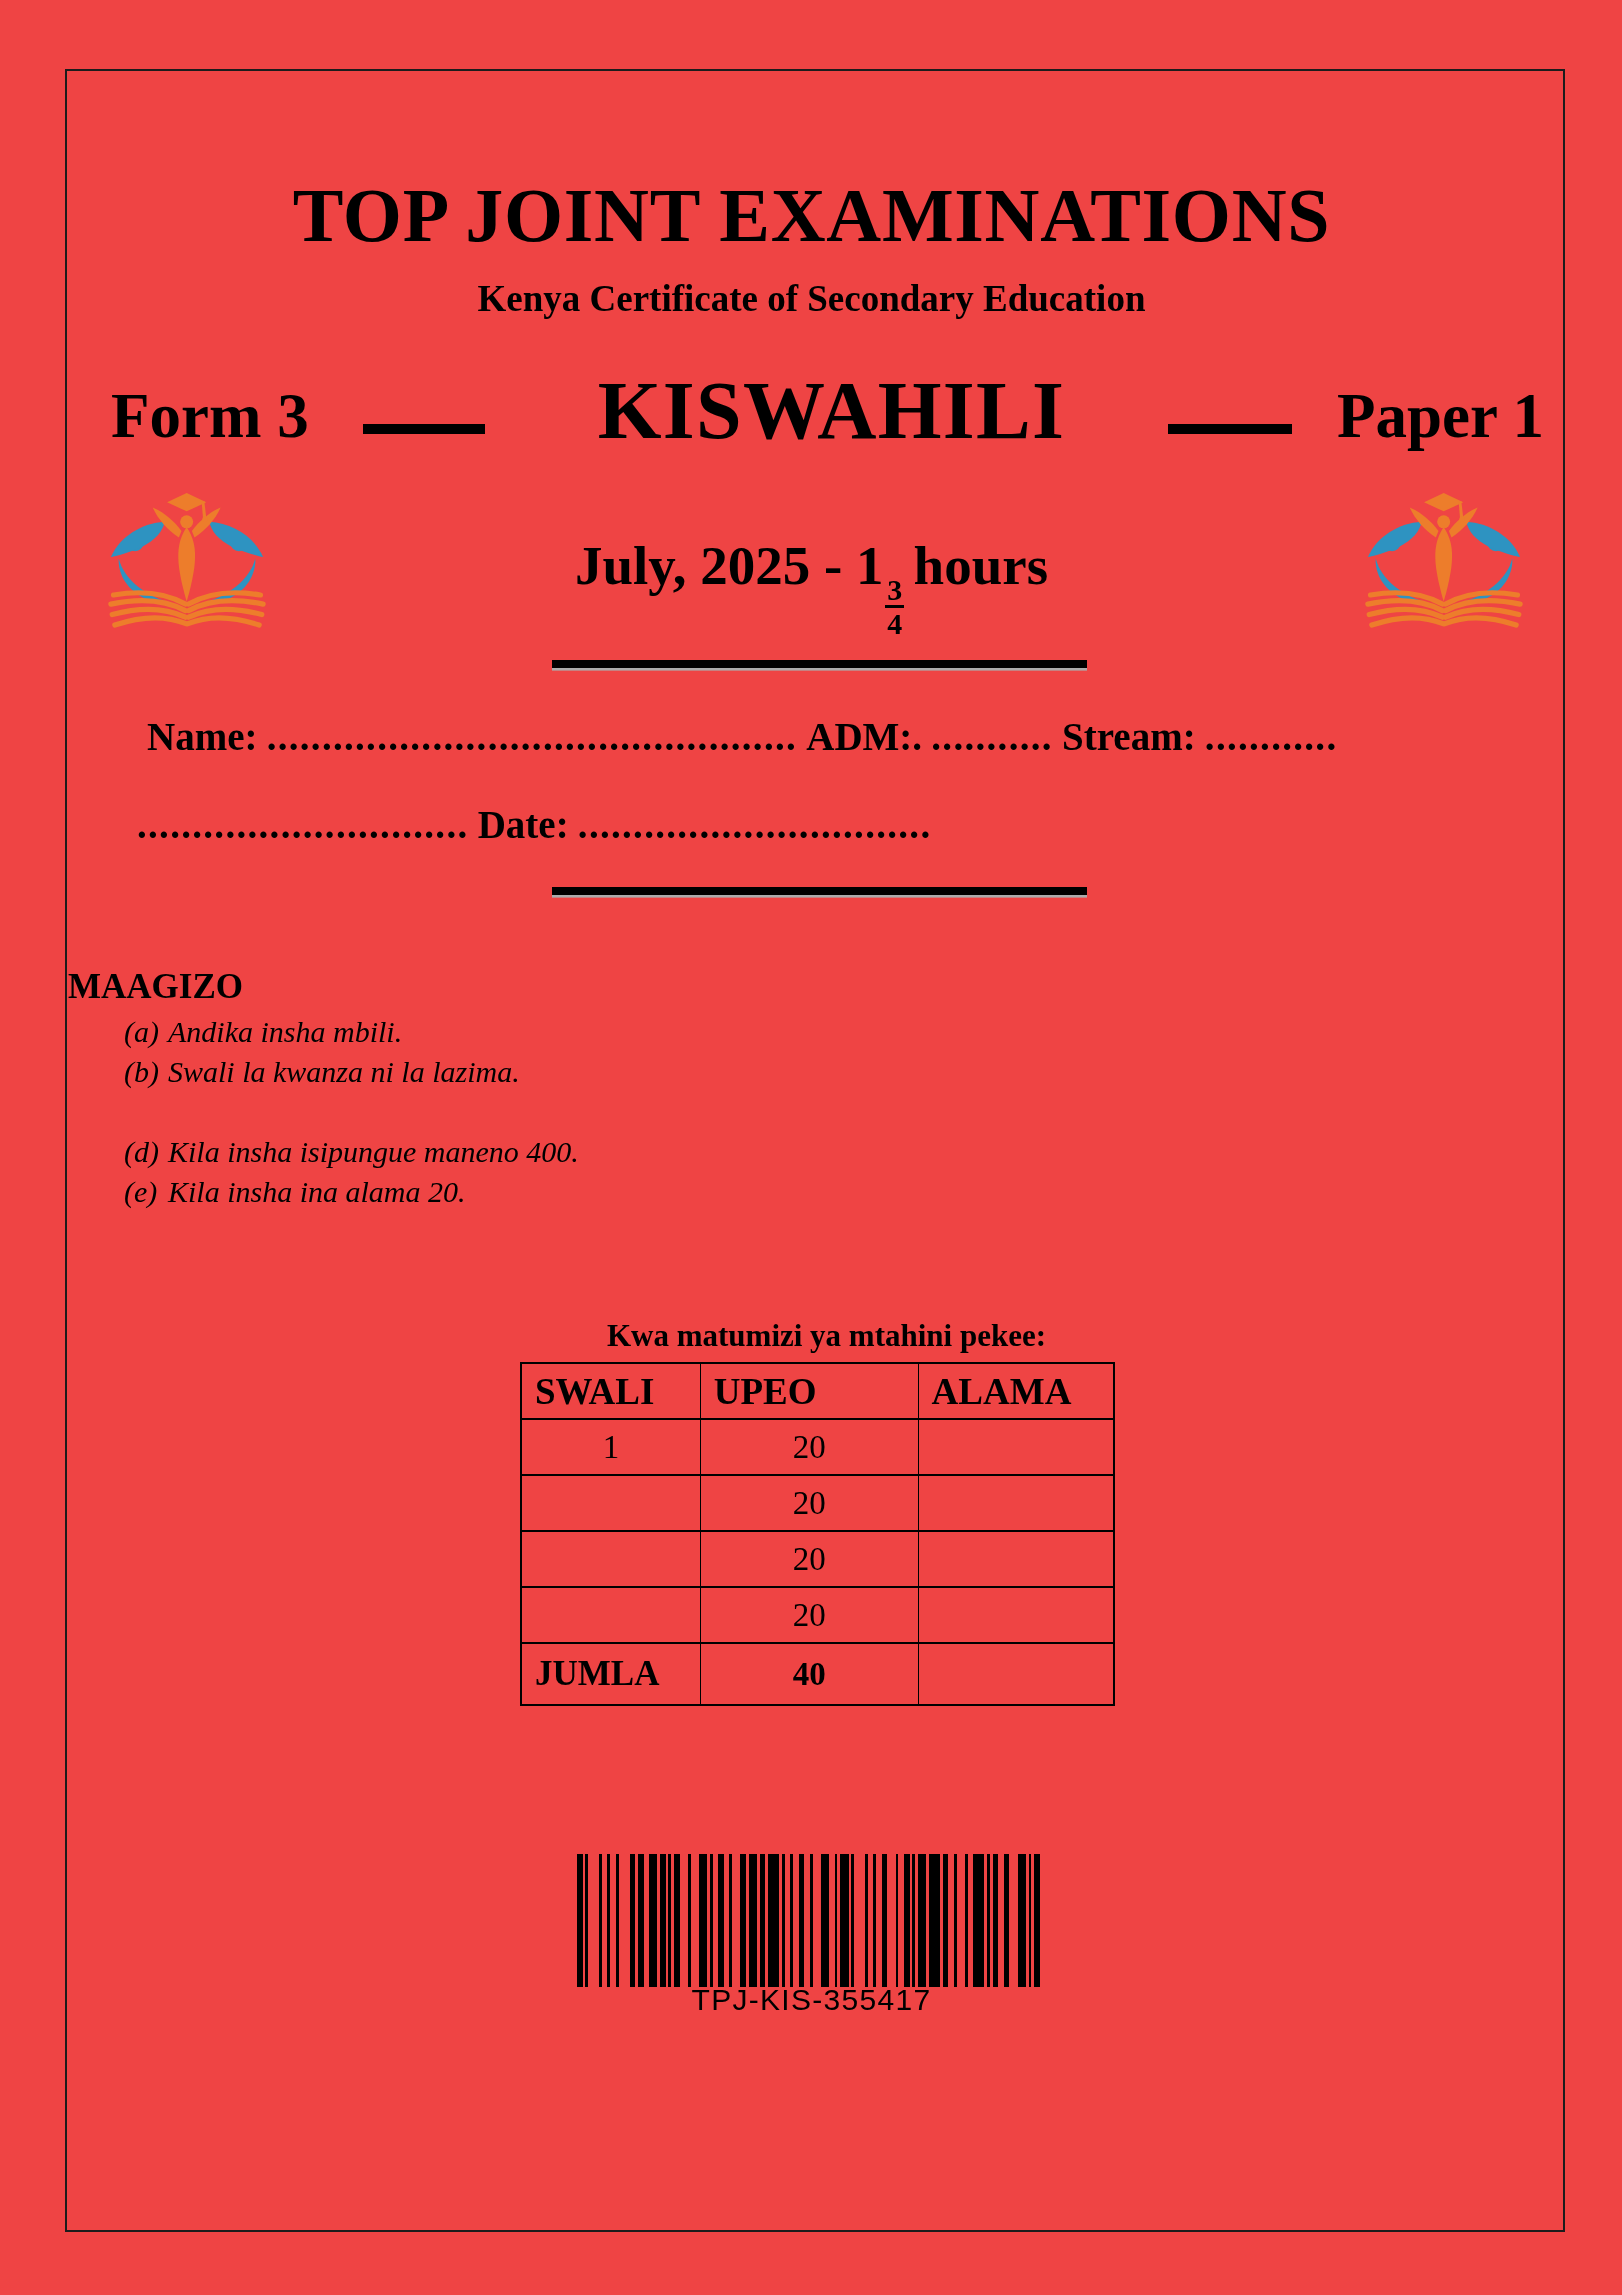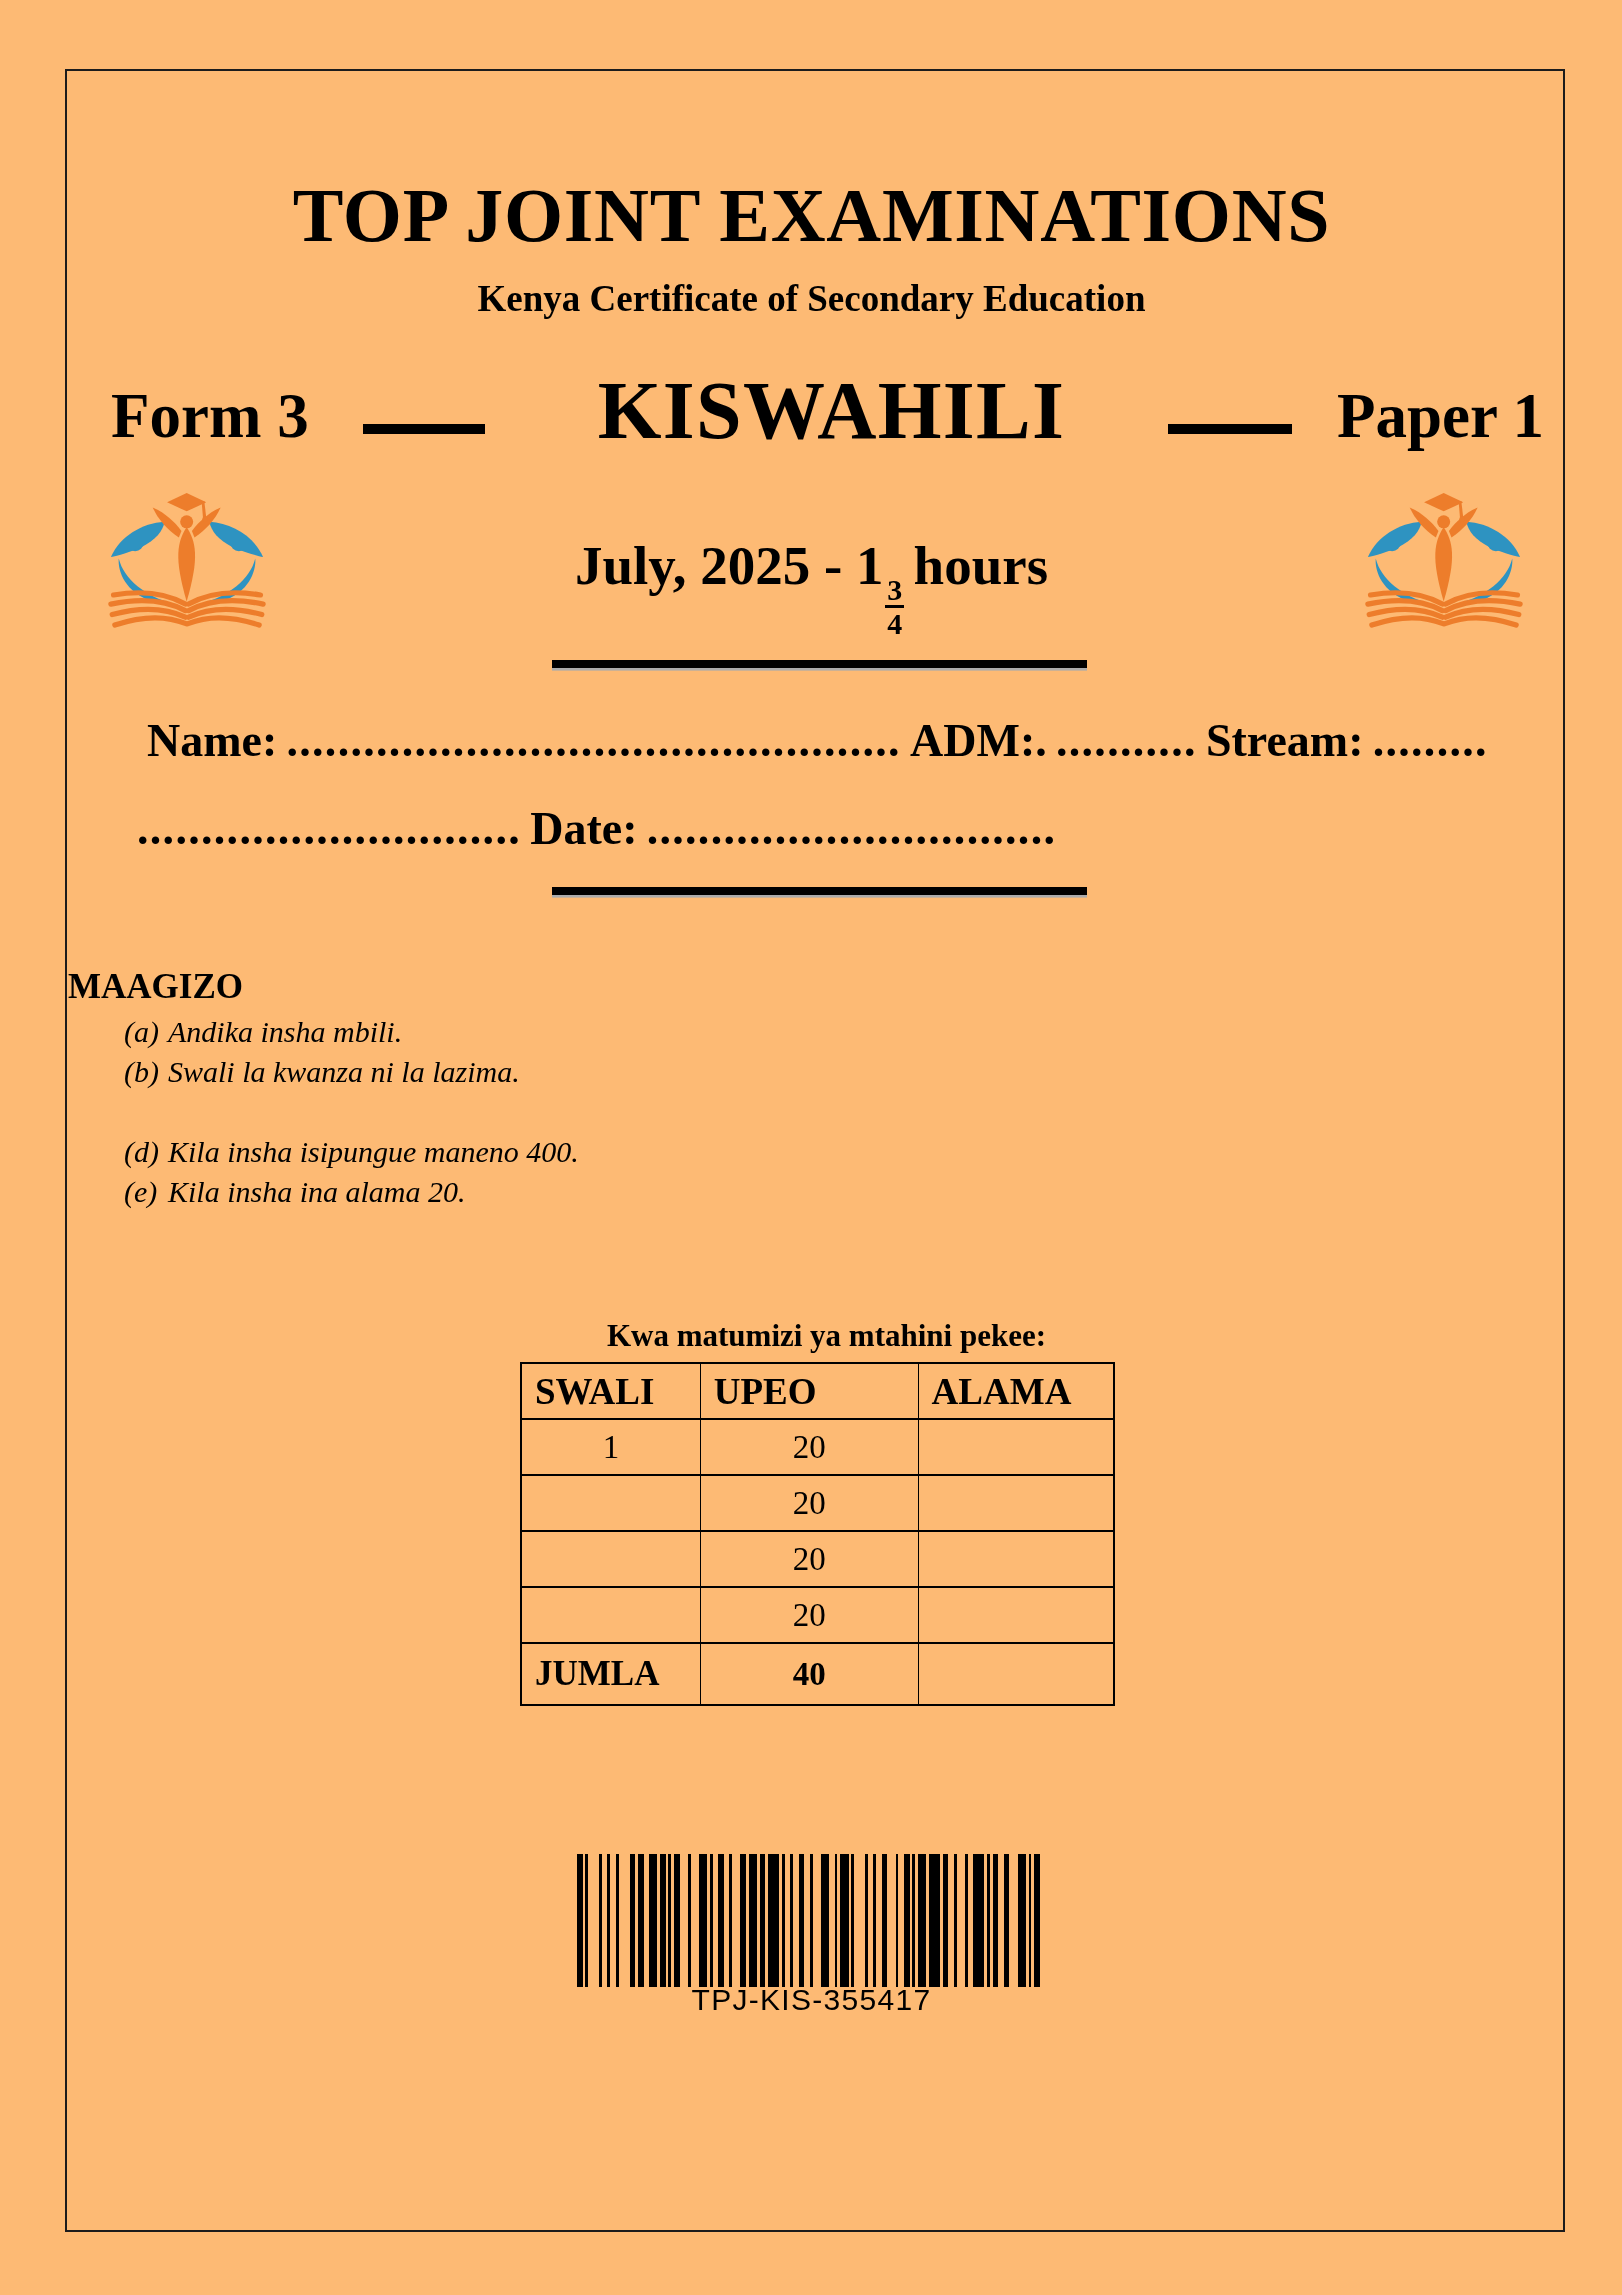--- a/index.html
+++ b/index.html
@@ -1,17 +1,17 @@
 <!DOCTYPE html>
 <html style="--logo-orange: #ED7D2B; --logo-blue: #2E93C1;font-size:10.5px"><head>
 <meta charset="utf-8">
 <style>
   html,body{margin:0;padding:0;background:#ffffff;}
   body{width:1623px;height:2295px;position:relative;font-family:"Liberation Serif",serif;color:#000;}
-  .page{position:absolute;inset:0;background:#fdba74;overflow:hidden;}
+  .page{position:absolute;inset:0;background:#ef4444;overflow:hidden;}
   .frame{position:absolute;left:65px;top:69px;width:1500px;height:2163px;border:2px solid #1c1c1c;box-sizing:border-box;}
   .abs{position:absolute;}
   .ctr{left:0;width:1623px;text-align:center;}
   .b{font-weight:bold;}
   .title{top:177px;font-size:76px;line-height:1;letter-spacing:0.7px;}
   .subtitle{top:280px;font-size:37px;line-height:1;}
   .form-level{left:111px;top:385px;font-size:63px;line-height:1;}
   .paper-no{right:79px;top:385px;font-size:63px;line-height:1;}
   .subject{top:370px;font-size:82px;line-height:1;letter-spacing:1.3px;margin-left:20px;}
   .dash{height:9.8px;background:#000;top:424px;}
@@ -20,21 +20,21 @@
   .logo{width:160px;height:144px;}
   .logo-l{left:107px;top:489px;}
   .logo-r{left:1364px;top:489px;}
   .july{top:518px;font-size:55px;line-height:1;margin-top:20px;}
   .july .seg{vertical-align:baseline;}
   .frac{display:inline-flex;flex-direction:column;align-items:center;font-size:30px;line-height:.92;vertical-align:-0.52em;margin:0 9.2px 0 1.3px;}
   .fbar{width:19.6px;height:3.3px;background:#000;margin:2px 0;}
   .rule{left:552px;width:535px;height:7.9px;background:#000;box-shadow:0 2.6px 0 0 #ababab;}
   .rule1{top:660px;}
   .rule2{top:887px;}
-  .fill-row{font-size:46px;line-height:1.1;font-weight:bold;white-space:nowrap;overflow:hidden;display:flex;column-gap:9.2px;}
+  .fill-row{font-size:39px;line-height:1.1;font-weight:bold;white-space:nowrap;overflow:hidden;display:flex;column-gap:9.2px;}
   .name-row{left:147px;top:716px;width:1340px;}
   .sig-row{left:137px;top:804px;width:1351px;}
   .dots{letter-spacing:1.3px;}
   .maagizo{left:68px;top:969px;font-size:35px;line-height:1;}
   .ins-item{left:124px;font-size:30px;font-style:italic;line-height:1;white-space:nowrap;}
   .ins-item .lab{display:inline-block;width:44px;}
   .tbl-title{top:1320px;font-size:31px;line-height:1;margin-left:15px;}
   .marks-table{left:520px;top:1362px;width:595px;box-sizing:border-box;border:2px solid #000;display:grid;grid-template-columns:275fr 335fr 299fr;grid-template-rows:56px 56px 56px 56px 56px 60px;}
   .cell{border-right:1.3px solid #000;border-bottom:2px solid #000;display:flex;align-items:center;box-sizing:border-box;overflow:hidden;}
   .cell.lastcol{border-right:none;}

